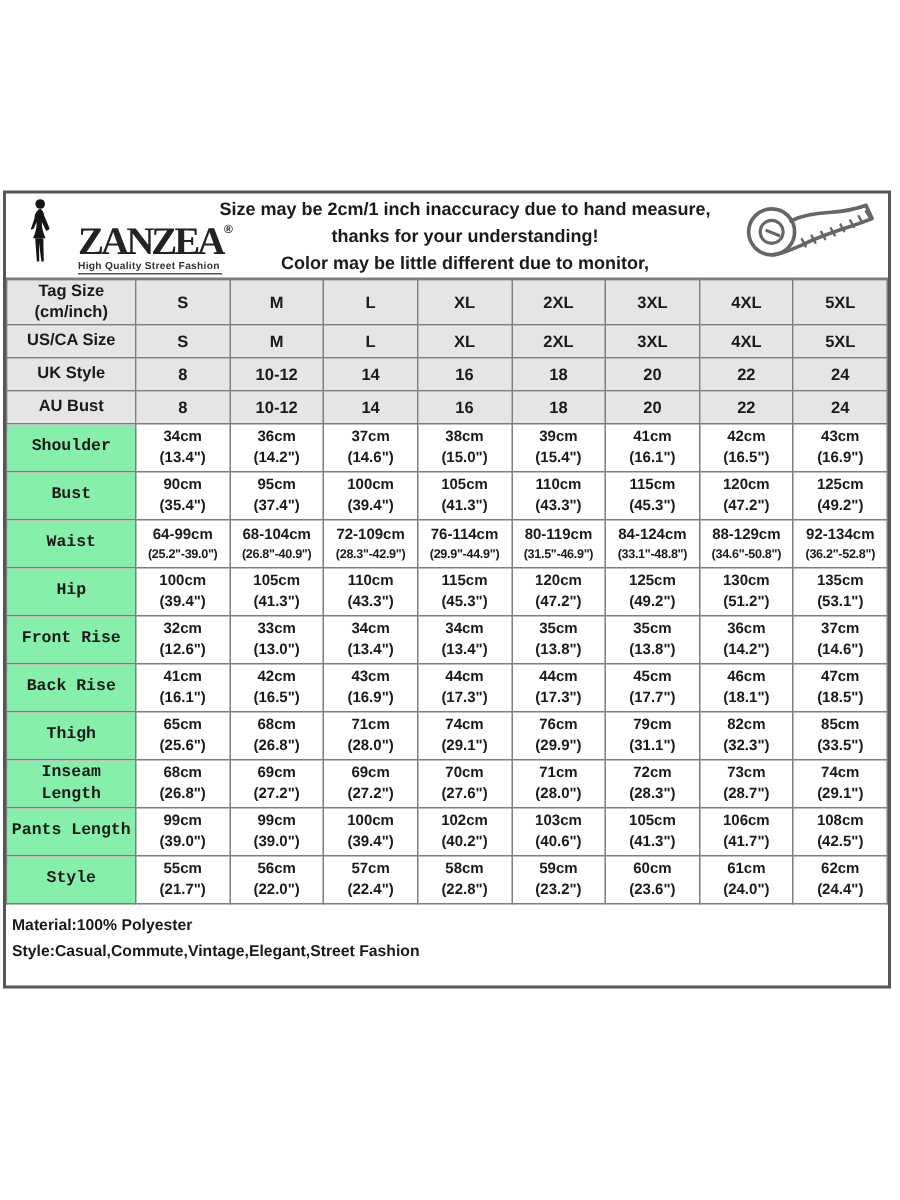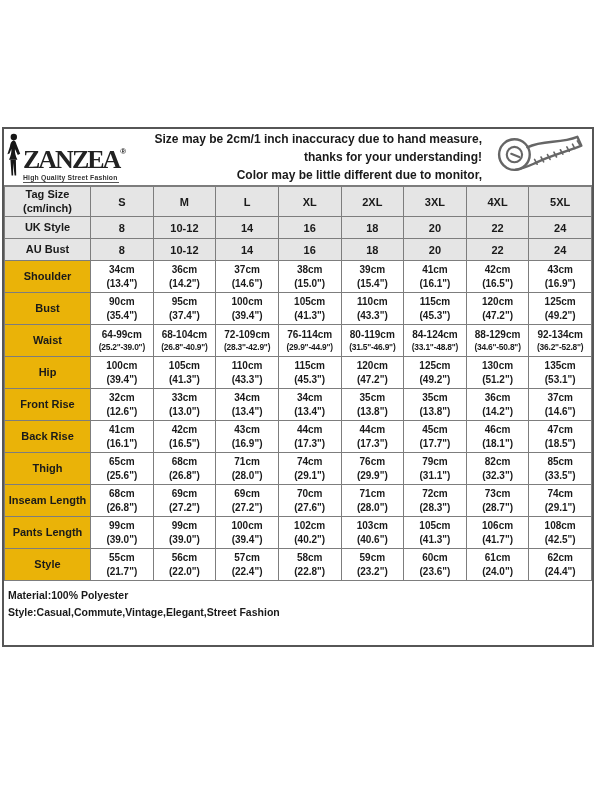--- a/index.html
+++ b/index.html
@@ -7,43 +7,43 @@
     width:600px;height:800px;background:#ffffff;
     font-family:"Liberation Sans",sans-serif;color:#1a1a1a;
     position:relative;overflow:hidden;
   }
   .sheet-box{
     position:absolute;left:2px;top:127px;width:592px;
     border:2px solid #565656;background:#fff;box-sizing:border-box;
   }
   
   .hdr{display:flex;align-items:center;height:56px;border-bottom:1px solid #7d7d7d;}
-  .logo{width:134px;padding-left:1px;display:flex;align-items:flex-end;gap:2px;box-sizing:border-box;}
+  .logo{width:134px;padding-left:14px;display:flex;align-items:flex-end;gap:18px;box-sizing:border-box;}
   .logo-figure{flex:0 0 auto;margin-bottom:1px;}
   .logo-textwrap{display:flex;flex-direction:column;align-items:flex-start;}
   .zanzea-line{display:flex;align-items:flex-start;}
   .zanzea{font-family:"Liberation Serif",serif;font-weight:bold;font-size:26px;line-height:0.9;letter-spacing:-2px;color:#222;}
   .reg{font-size:8px;font-weight:bold;margin-left:1px;margin-top:-1px;}
   .tagline{font-size:6.8px;font-weight:bold;letter-spacing:0.2px;color:#333;
     border-bottom:1.5px solid #555;padding:1px 1px 1px 0;white-space:nowrap;margin-top:1px;}
-  .notice{flex:1;text-align:right;font-weight:bold;font-size:12px;line-height:1.5;}
+  .notice{flex:1;text-align:center;font-weight:bold;font-size:12px;line-height:1.5;}
   .tape{width:110px;display:flex;justify-content:center;align-items:center;}
   
   table{width:100%;border-collapse:collapse;table-layout:fixed;padding-left:20px;}
   td{border:1px solid #7d7d7d;text-align:center;vertical-align:middle;font-weight:bold;padding:0;overflow:hidden;}
   td.label{background:#e5e5e5;font-size:11px;white-space:pre-line;line-height:1.25;}
   col.col-label{width:86px;}
   tr.size-row td{height:21px;background:#e5e5e5;font-size:11px;}
   tr.size-row.first td{height:29px;}
   tr.measure-row td{height:31px;font-size:10px;line-height:1.32;background:#ffffff;}
-  tr.measure-row td.label{background:#eab308;font-size:11px;}
+  tr.measure-row td.label{background:#86efac;font-size:11px;font-family:Liberation Mono, monospace;}
   td.long .inch{font-size:8.4px;letter-spacing:-0.2px;}
   .cm,.inch{white-space:nowrap;}
   
-  .notes{padding:6px 4px 24px 4px;font-size:10.5px;font-weight:bold;line-height:1.6;text-align:left;}
+  .notes{padding:6px 4px 14px 4px;font-size:10.5px;font-weight:bold;line-height:1.6;text-align:left;}
 </style>
 </head>
 <body>
 
 <div class="sheet-box">
 
   <div class="hdr">
     <div class="logo">
       <span class="logo-figure">
         <svg width="16" height="46" viewBox="0 0 20 54" xmlns="http://www.w3.org/2000/svg">
@@ -95,20 +95,31 @@
           <td class="size-cell">S</td>
           <td class="size-cell">M</td>
           <td class="size-cell">L</td>
           <td class="size-cell">XL</td>
           <td class="size-cell">2XL</td>
           <td class="size-cell">3XL</td>
           <td class="size-cell">4XL</td>
           <td class="size-cell">5XL</td>
         </tr>
         <tr class="size-row">
+          <td class="label">US/CA Size</td>
+          <td class="size-cell">S</td>
+          <td class="size-cell">M</td>
+          <td class="size-cell">L</td>
+          <td class="size-cell">XL</td>
+          <td class="size-cell">2XL</td>
+          <td class="size-cell">3XL</td>
+          <td class="size-cell">4XL</td>
+          <td class="size-cell">5XL</td>
+        </tr>
+        <tr class="size-row">
           <td class="label">UK Style</td>
           <td class="size-cell">8</td>
           <td class="size-cell">10-12</td>
           <td class="size-cell">14</td>
           <td class="size-cell">16</td>
           <td class="size-cell">18</td>
           <td class="size-cell">20</td>
           <td class="size-cell">22</td>
           <td class="size-cell">24</td>
         </tr>

